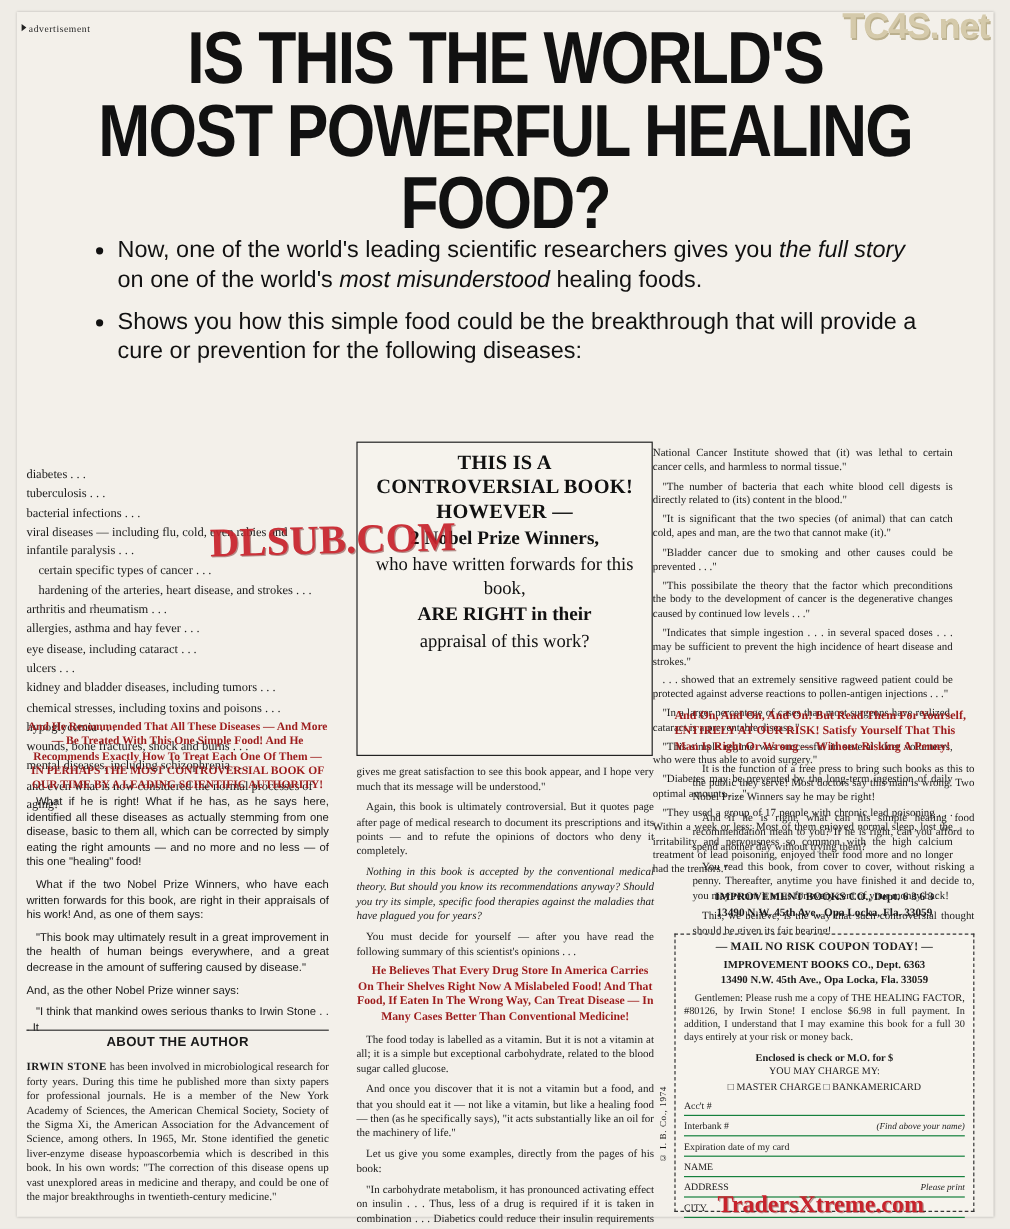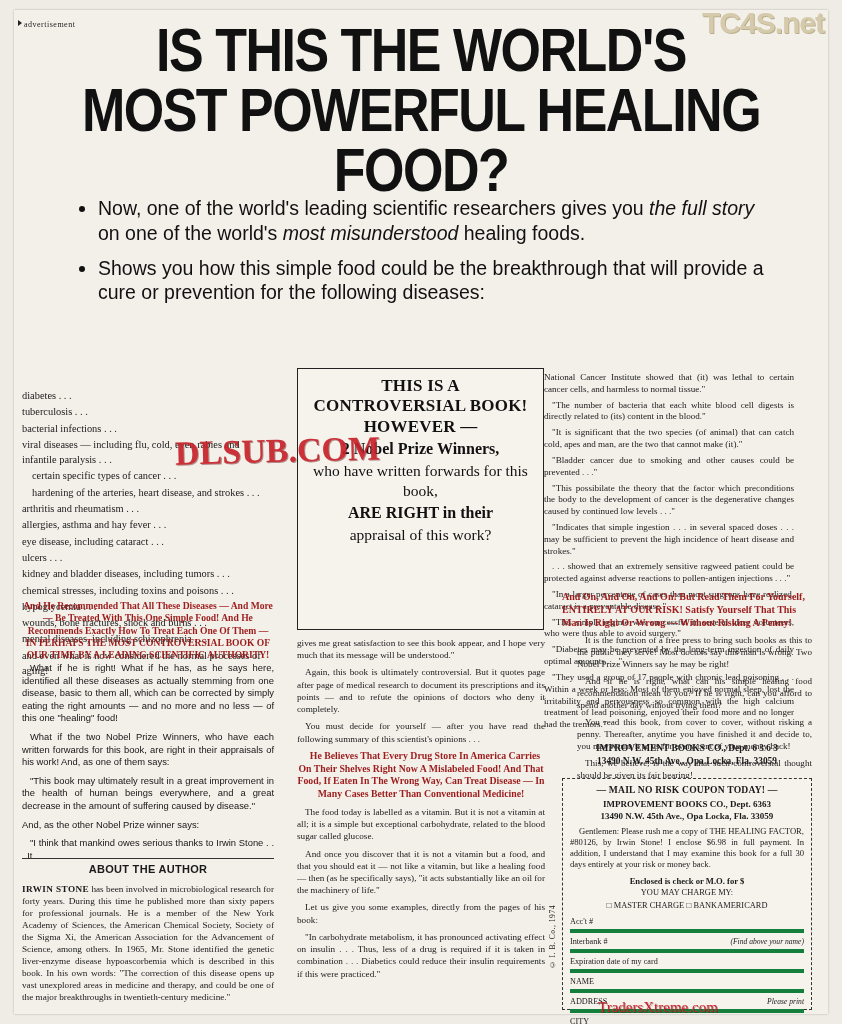--- a/index.html
+++ b/index.html
@@ -49,22 +49,22 @@
     letter-spacing: 0px;
     transform: rotate(-1.5deg);
     text-shadow: 1px 1px 0 rgba(90,0,0,0.45);
     opacity: 0.93;
   }
   .wm-tx {
     position: absolute;
     left: 598px;
     bottom: 8px;
     font-family: "Liberation Serif", serif;
-    font-weight: normal;
-    font-size: 15px;
+    font-weight: bold;
+    font-size: 20px;
     color: #c8232c;
     text-shadow: 1px 1px 0 rgba(90,0,0,0.4);
   }
 
   .adv-label {
     position: absolute;
     left: 18px;
     top: 20px;
     font-size: 8px;
     font-family: "Liberation Serif", serif;
@@ -300,21 +300,21 @@
     font-weight: bold;
     font-size: 9px;
     line-height: 1.25;
     margin-bottom: 4px;
   }
   .coupon .c-para { text-align: justify; text-indent: 9px; margin-bottom: 5px; }
   .coupon .c-encl { text-align: center; font-weight: bold; font-size: 8.6px; margin: 4px 0 1px; }
   .coupon .c-charge { text-align: center; font-weight: normal; font-size: 8.4px; margin-bottom: 2px; }
   .coupon .c-opts { text-align: center; font-size: 8.4px; margin-bottom: 4px; }
   .c-line {
-    border-bottom: 4px solid #15803d;
+    border-bottom: 1px solid #15803d;
     height: 13px;
     margin-bottom: 3px;
     position: relative;
     font-size: 8.2px;
   }
   .c-line .lbl { position: absolute; left: 0; top: 1px; }
   .c-line .rt { position: absolute; right: 0; top: 1px; font-style: italic; font-size: 7.6px; }
 
   .copyright {
     position: absolute;
@@ -398,20 +398,21 @@
     <div class="mb-t4">who have written forwards for this book,</div>
     <div class="mb-t3">ARE RIGHT in their</div>
     <div class="mb-t4">appraisal of this work?</div>
   </div>
 
   <div class="wm-dlsub">DLSUB.COM</div>
 
   <div class="midbody">
     <p class="noind">gives me great satisfaction to see this book appear, and I hope very much that its message will be understood."</p>
     <p>Again, this book is ultimately controversial. But it quotes page after page of medical research to document its prescriptions and its points — and to refute the opinions of doctors who deny it completely.</p>
+    <p><i>Nothing in this book is accepted by the conventional medical theory. But should you know its recommendations anyway? Should you try its simple, specific food therapies against the maladies that have plagued you for years?</i></p>
     <p>You must decide for yourself — after you have read the following summary of this scientist's opinions . . .</p>
     <p class="midhead">He Believes That Every Drug Store In America Carries On Their Shelves Right Now A Mislabeled Food! And That Food, If Eaten In The Wrong Way, Can Treat Disease — In Many Cases Better Than Conventional Medicine!</p>
     <p>The food today is labelled as a vitamin. But it is not a vitamin at all; it is a simple but exceptional carbohydrate, related to the blood sugar called glucose.</p>
     <p>And once you discover that it is not a vitamin but a food, and that you should eat it — not like a vitamin, but like a healing food — then (as he specifically says), "it acts substantially like an oil for the machinery of life."</p>
     <p>Let us give you some examples, directly from the pages of his book:</p>
     <p>"In carbohydrate metabolism, it has pronounced activating effect on insulin . . . Thus, less of a drug is required if it is taken in combination . . . Diabetics could reduce their insulin requirements if this were practiced."</p>
 
   </div>
 
   <div class="rightbody">

